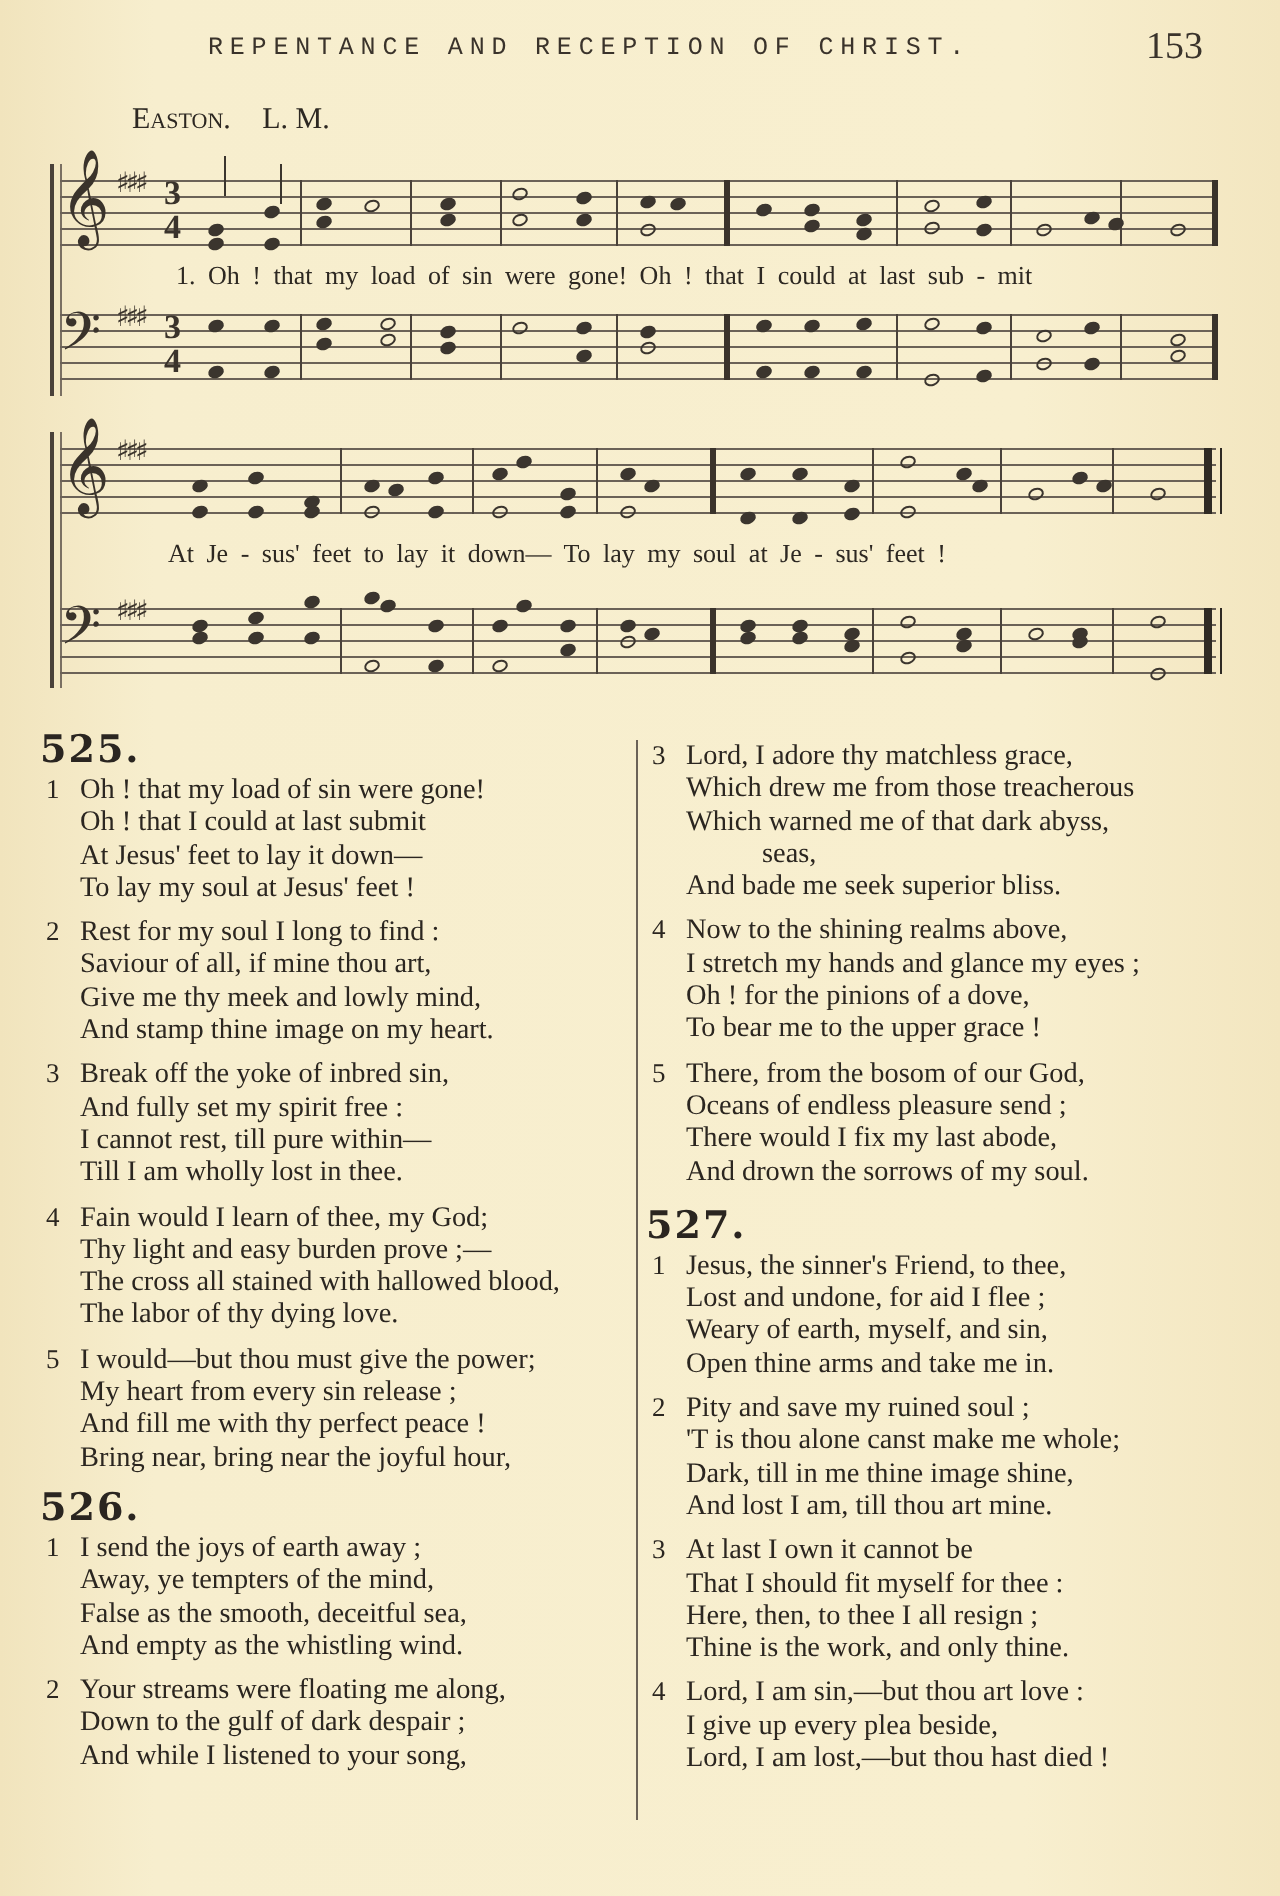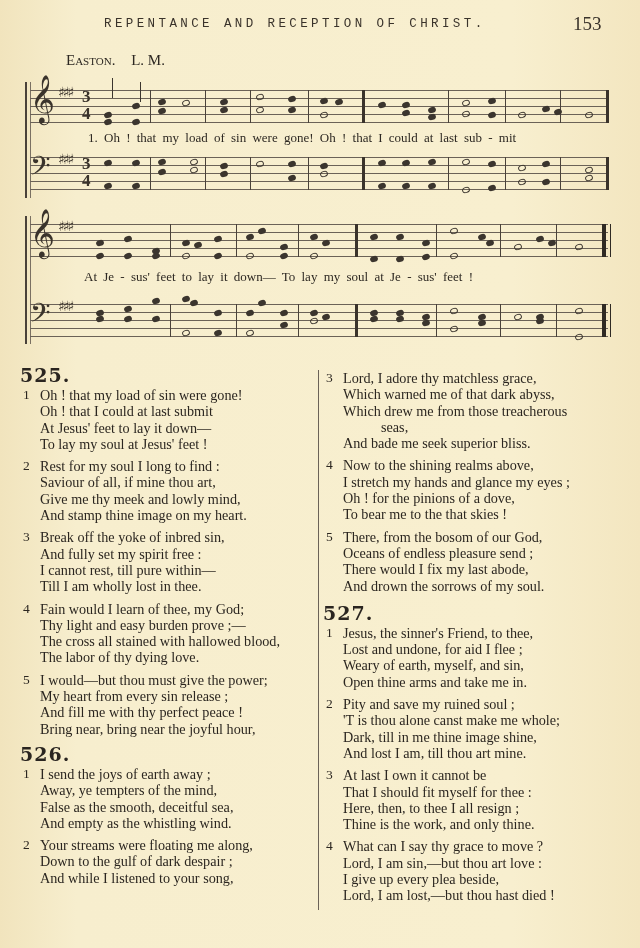--- a/index.html
+++ b/index.html
@@ -366,30 +366,30 @@
       <div class="verse-line">Down to the gulf of dark despair ;</div>
       <div class="verse-line">And while I listened to your song,</div>
     </div>
   </div>
 </div>
 
 <div class="col col-right">
   <div class="hymn">
     <div class="stanza">
       <div class="verse-line"><span class="vnum">3</span><span>Lord, I adore thy matchless grace,</span></div>
+      <div class="verse-line">Which drew me from those treacherous</div>
       <div class="verse-line">Which warned me of that dark abyss,</div>
-      <div class="verse-line">Which drew me from those treacherous</div>
       <div class="verse-line cont">seas,</div>
       <div class="verse-line">And bade me seek superior bliss.</div>
     </div>
     <div class="stanza">
       <div class="verse-line"><span class="vnum">4</span><span>Now to the shining realms above,</span></div>
       <div class="verse-line">I stretch my hands and glance my eyes ;</div>
       <div class="verse-line">Oh ! for the pinions of a dove,</div>
-      <div class="verse-line">To bear me to the that skies !</div>
+      <div class="verse-line">To bear me to the upper grace !</div>
     </div>
     <div class="stanza">
       <div class="verse-line"><span class="vnum">5</span><span>There, from the bosom of our God,</span></div>
       <div class="verse-line">Oceans of endless pleasure send ;</div>
       <div class="verse-line">There would I fix my last abode,</div>
       <div class="verse-line">And drown the sorrows of my soul.</div>
     </div>
   </div>
 
   <div class="hymn">
@@ -406,19 +406,19 @@
       <div class="verse-line">Dark, till in me thine image shine,</div>
       <div class="verse-line">And lost I am, till thou art mine.</div>
     </div>
     <div class="stanza">
       <div class="verse-line"><span class="vnum">3</span><span>At last I own it cannot be</span></div>
       <div class="verse-line">That I should fit myself for thee :</div>
       <div class="verse-line">Here, then, to thee I all resign ;</div>
       <div class="verse-line">Thine is the work, and only thine.</div>
     </div>
     <div class="stanza">
-      <div class="verse-line"><span class="vnum">4</span><span>What can I say thy grace to move ?</span></div>
+      <div class="verse-line"><span class="vnum">4</span></div>
       <div class="verse-line">Lord, I am sin,—but thou art love :</div>
       <div class="verse-line">I give up every plea beside,</div>
       <div class="verse-line">Lord, I am lost,—but thou hast died !</div>
     </div>
   </div>
 </div>
 
 </body></html>

